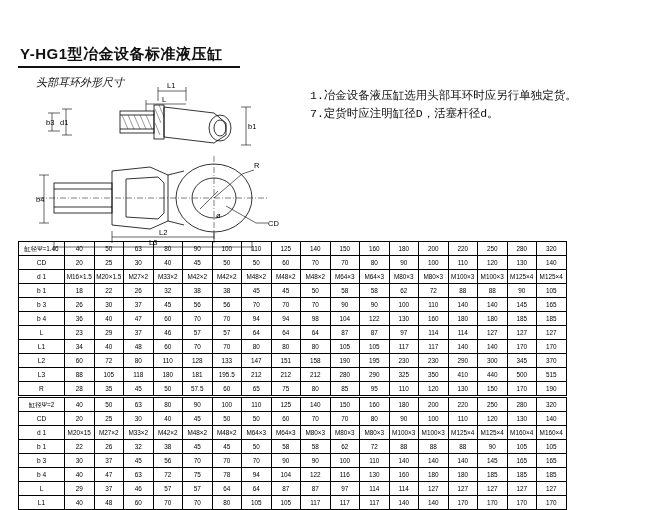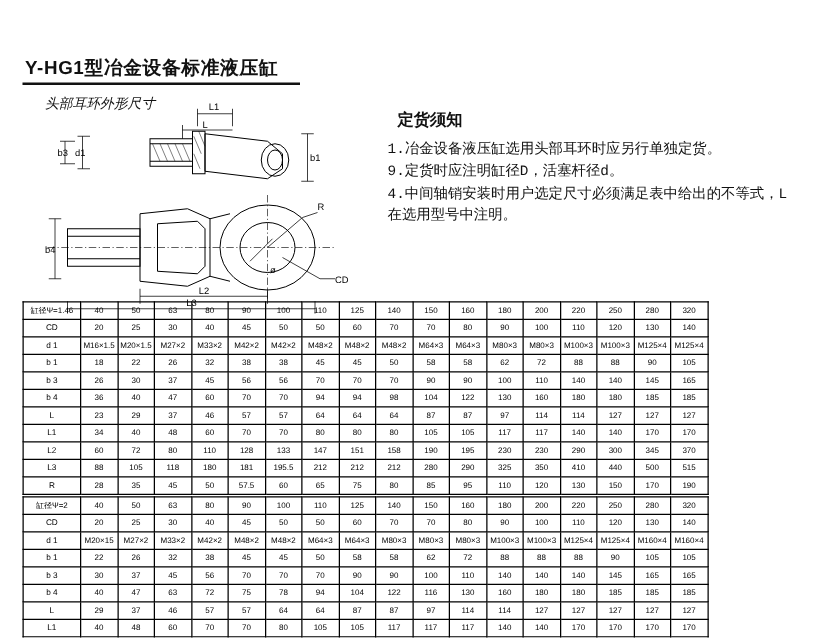--- a/index.html
+++ b/index.html
@@ -198,25 +198,23 @@
         <text x="18" y="131">b4</text>
         <text x="141" y="164">L2</text>
         <text x="131" y="174">L3</text>
         <text x="198" y="147">ø</text>
         <text x="250" y="155">CD</text>
       </g>
     </svg>
   </div>
 
   <div class="notice">
-    <h3>定货须知</h3>
     <ol>
       <li>1.冶金设备液压缸选用头部耳环时应另行单独定货。</li>
-      <li>9.定货时应注明缸径D，活塞杆径d。</li>
-      <li>4.中间轴销安装时用户选定尺寸必须满足表中给出的不等式，L在选用型号中注明。</li>
+      <li>7.定货时应注明缸径D，活塞杆径d。</li>
     </ol>
   </div>
 
   <table class="tbl" id="table1">
       <colgroup>
         <col class="c0">
         <col class="cc">
         <col class="cc">
         <col class="cc">
         <col class="cc">

